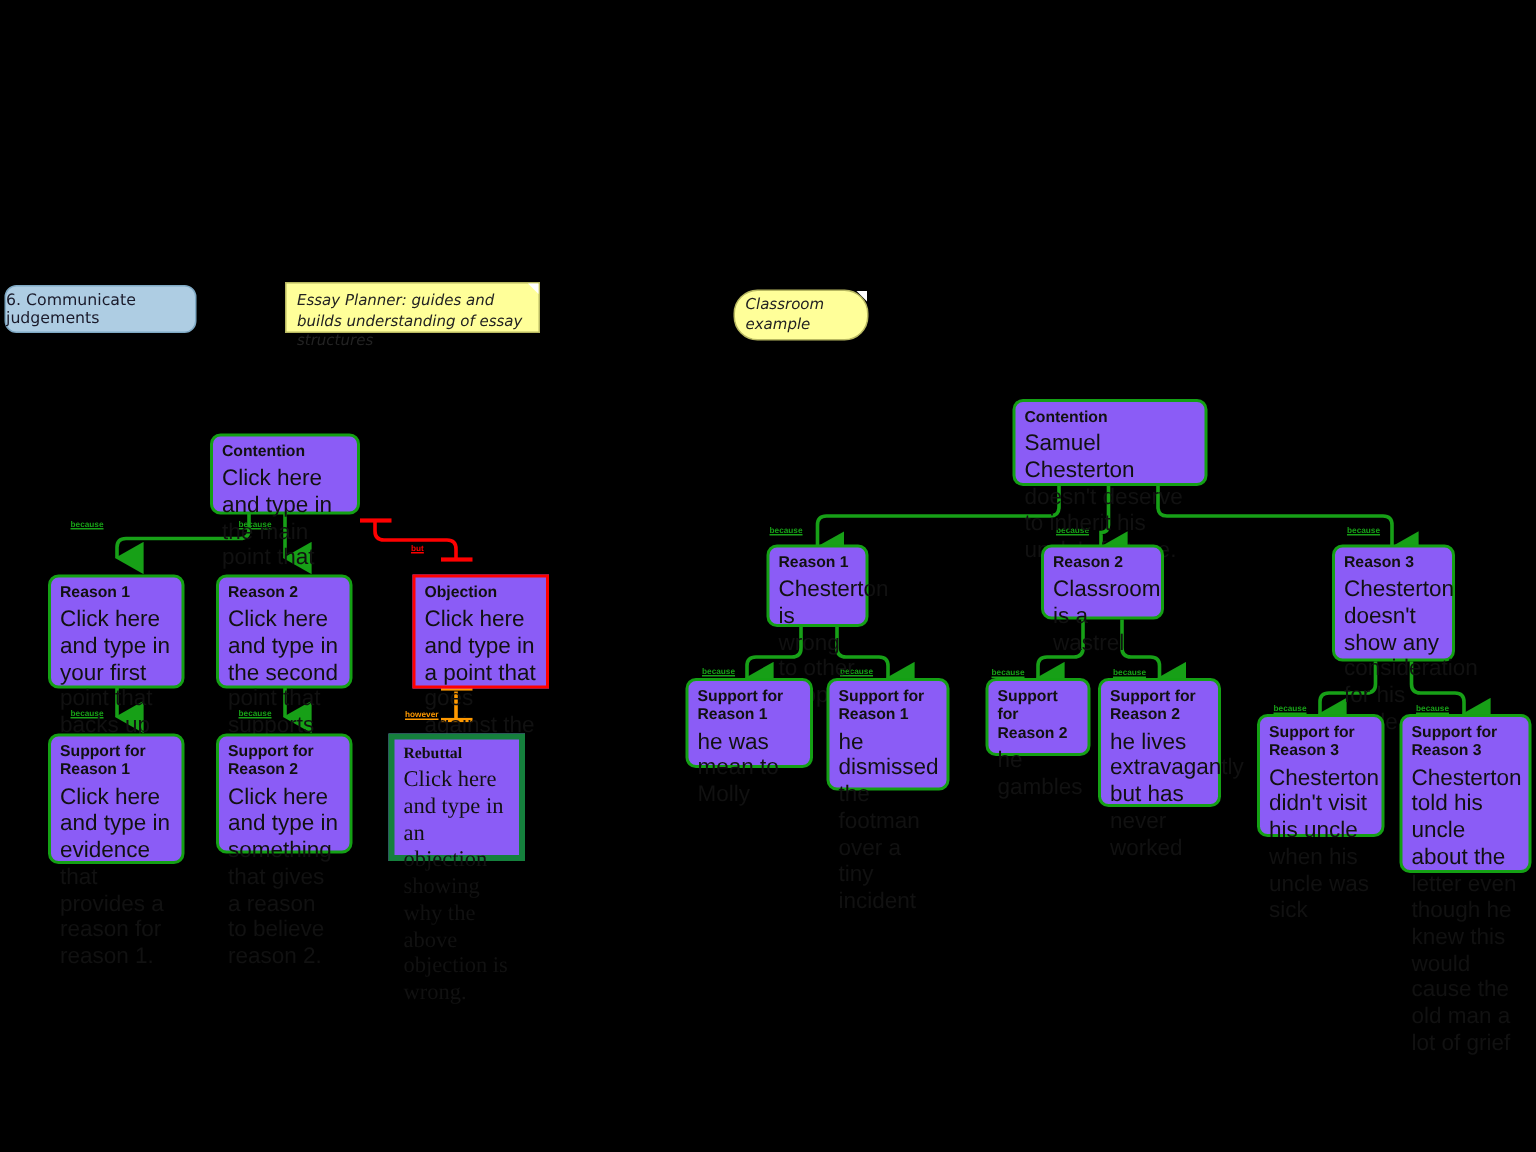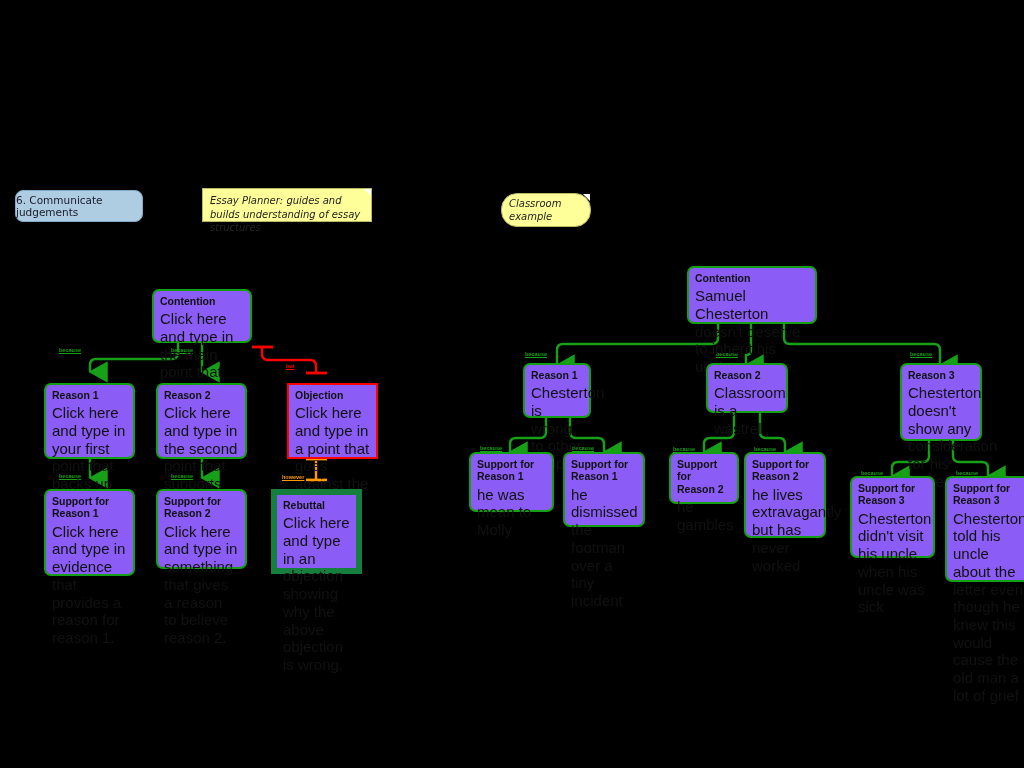--- a/index.html
+++ b/index.html
@@ -13,21 +13,20 @@
     position: relative;
     overflow: hidden;
     font-family: "Liberation Sans", sans-serif;
     -webkit-font-smoothing: antialiased;
   }
   #canvas {
     position: absolute;
     left: 0; top: 0;
     width: 940px;
     height: 768px;
-    margin-left: 12px;
   }
   
   #wires {
     position: absolute;
     left: 0; top: 0;
     width: 1024px;
     height: 768px;
     pointer-events: none;
   }
   
@@ -50,22 +49,23 @@
   .node .bdy {
     font-size: 15px;
     font-weight: normal;
     display: block;
   }
   .node.objection {
     border: 2px solid #ff0000;
     border-radius: 0;
   }
   .node.rebuttal {
-    border: 6px solid #15803d;
+    border: 4px solid #15803d;
     border-radius: 0;
+    font-family: Liberation Serif, serif;
   }
   
   .sticky {
     position: absolute;
     box-sizing: border-box;
     background: #ffff99;
     border: 1px solid #b8b861;
     color: #222222;
     font-size: 10px;
     line-height: 1.35;

